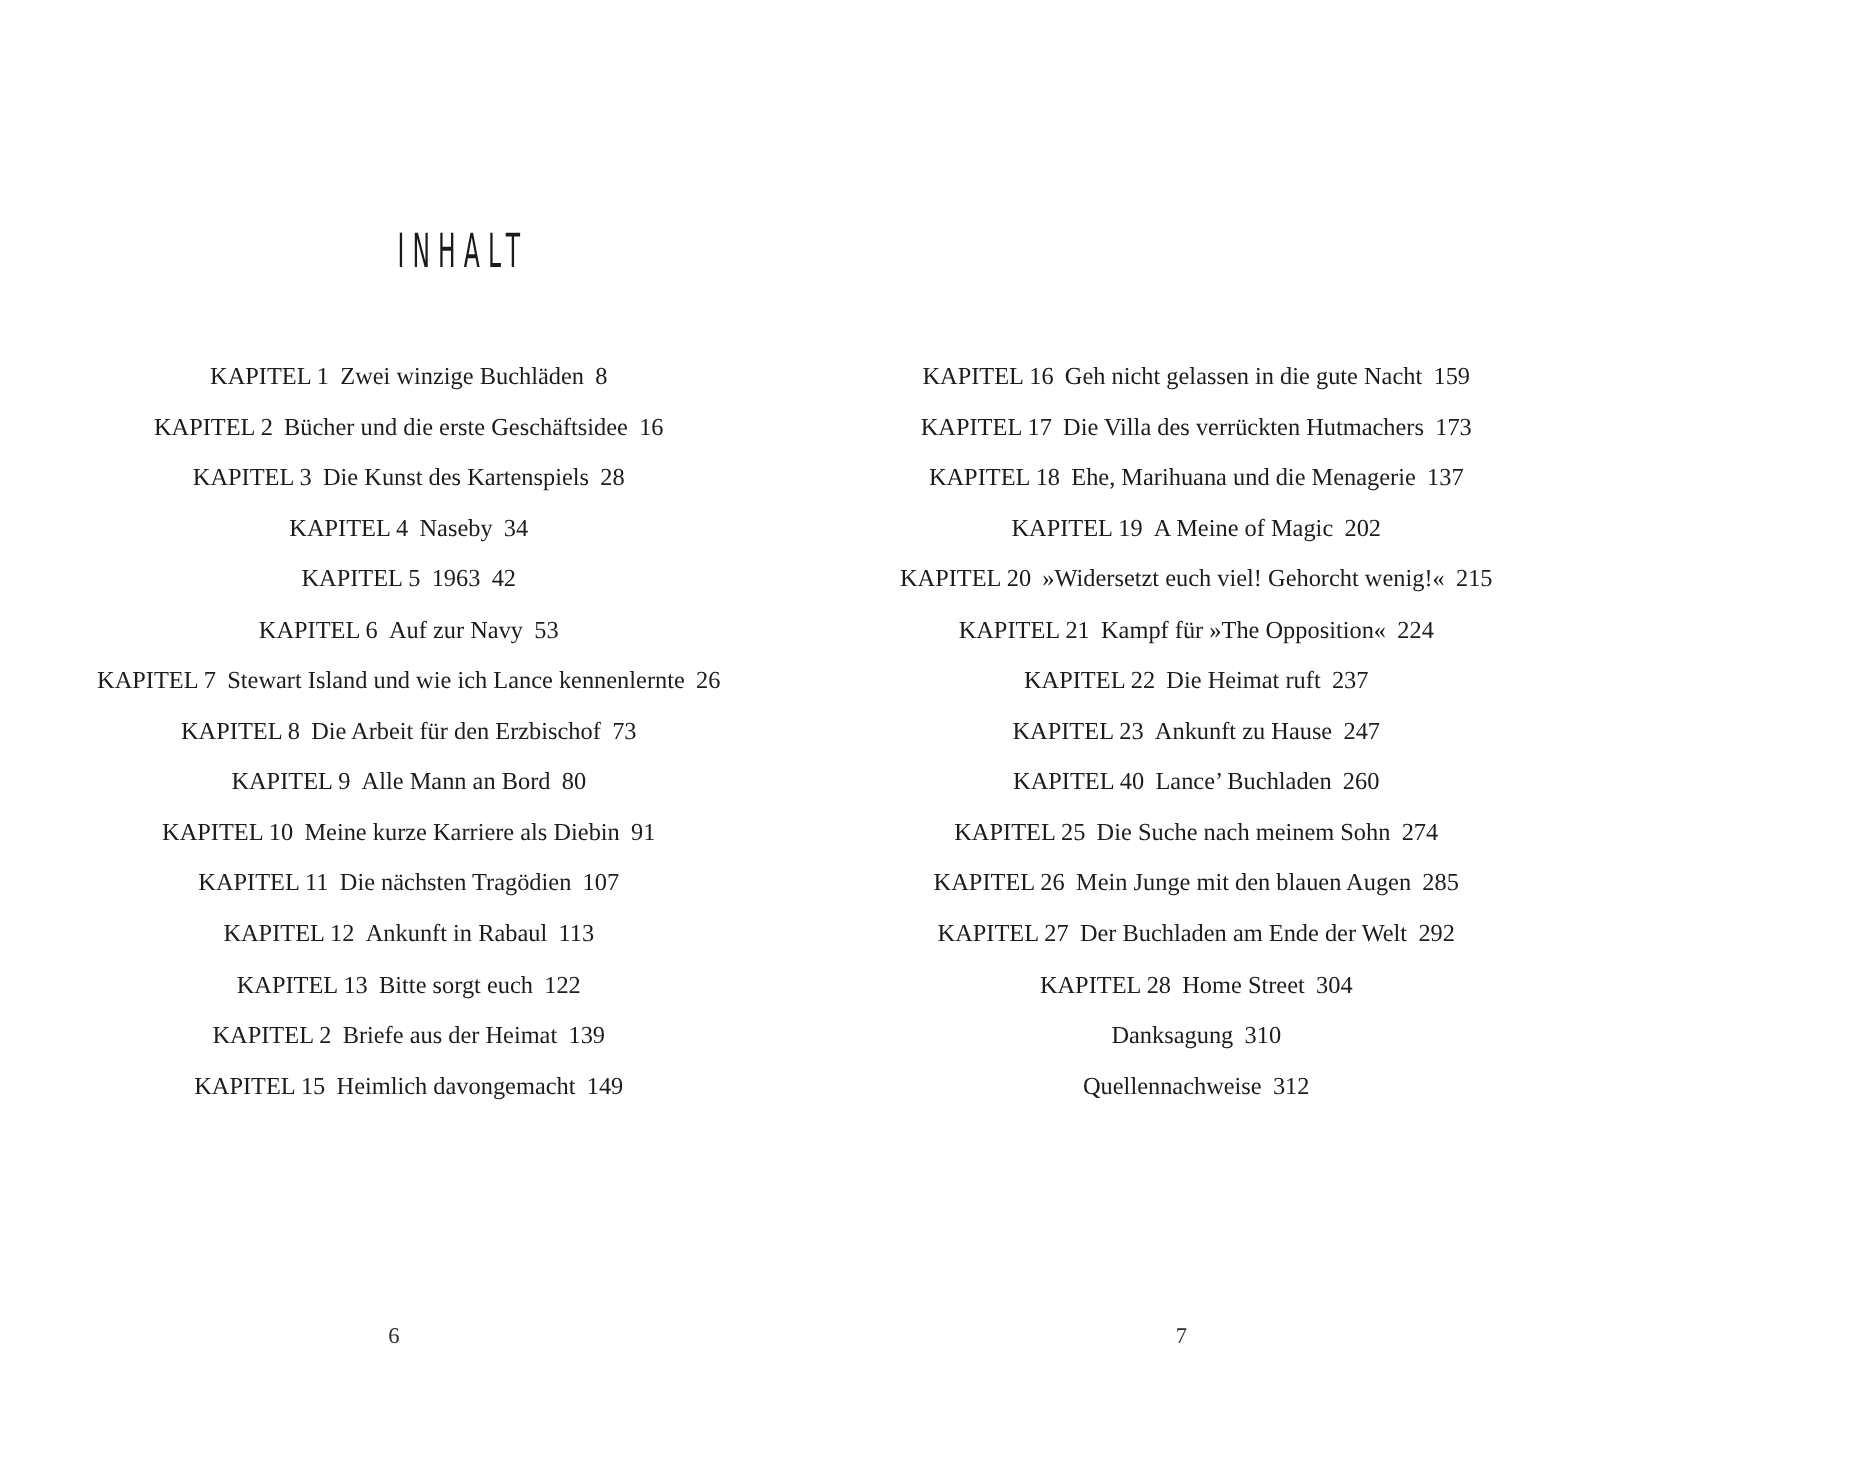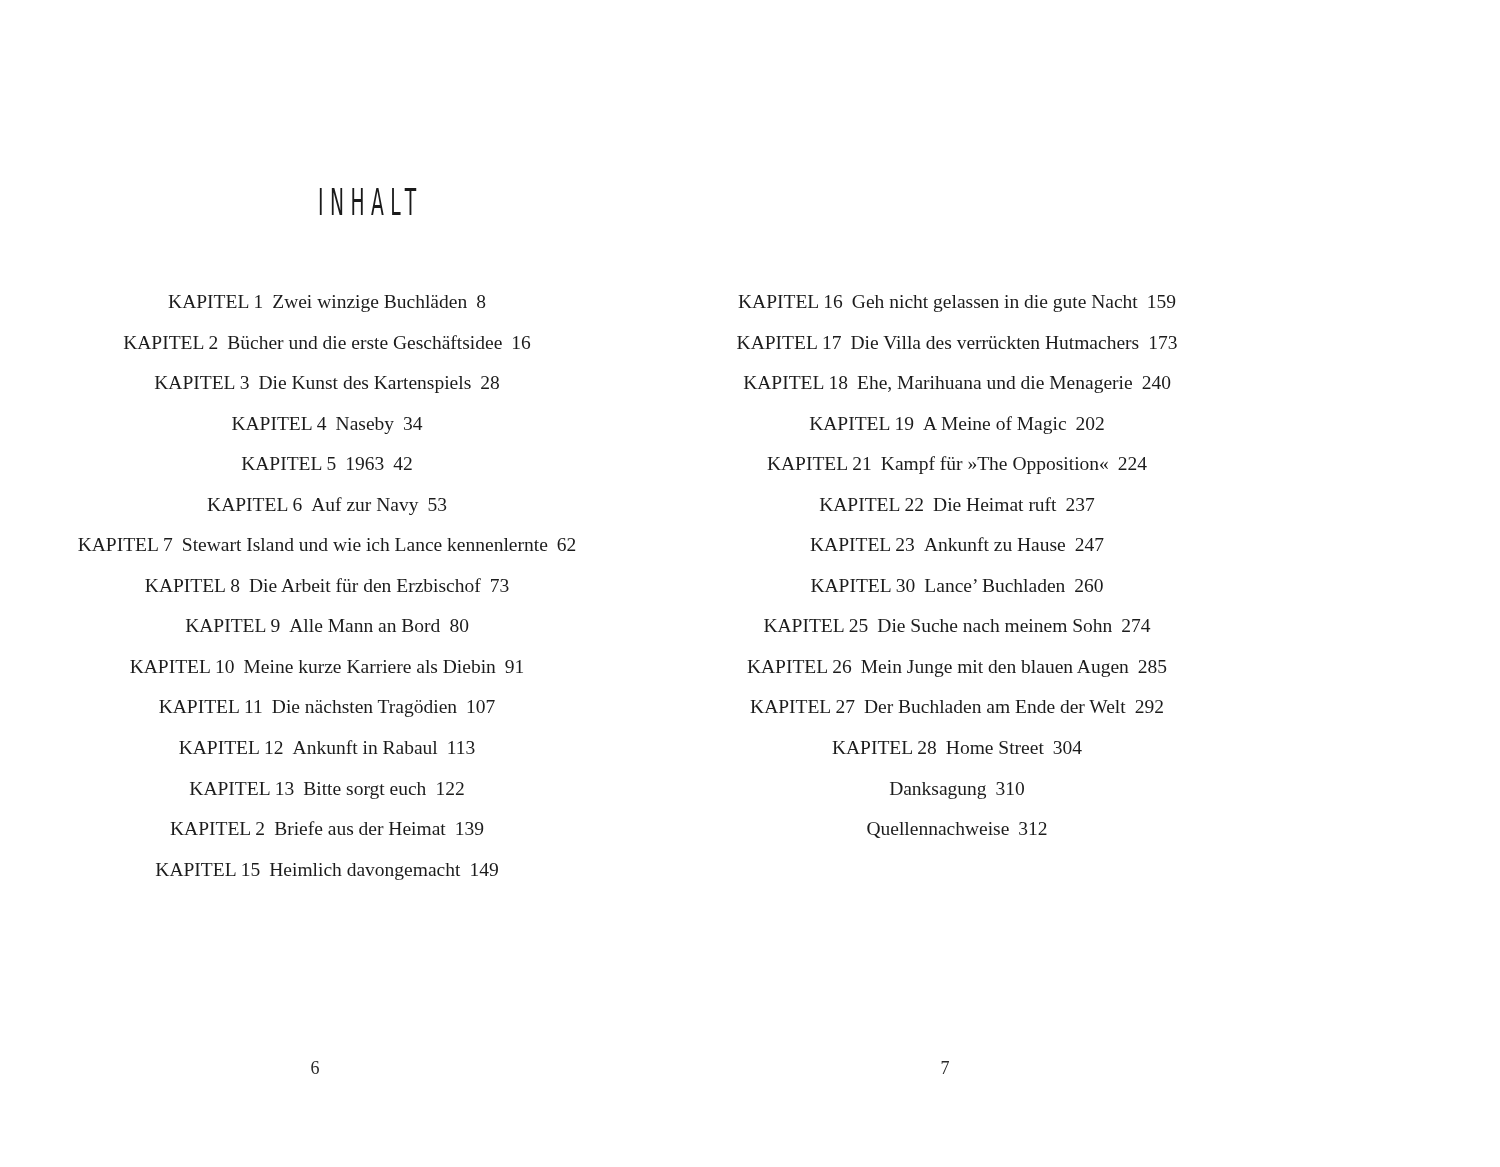--- a/index.html
+++ b/index.html
@@ -76,43 +76,44 @@
 
   <div class="page">
     <div class="book-title">INHALT</div>
     <div class="toc">
         <div class="toc-row"><span class="chap-label">KAPITEL 1</span><span class="chap-title">Zwei winzige Buchläden</span><span class="chap-page">8</span></div>
         <div class="toc-row"><span class="chap-label">KAPITEL 2</span><span class="chap-title">Bücher und die erste Geschäftsidee</span><span class="chap-page">16</span></div>
         <div class="toc-row"><span class="chap-label">KAPITEL 3</span><span class="chap-title">Die Kunst des Kartenspiels</span><span class="chap-page">28</span></div>
         <div class="toc-row"><span class="chap-label">KAPITEL 4</span><span class="chap-title">Naseby</span><span class="chap-page">34</span></div>
         <div class="toc-row"><span class="chap-label">KAPITEL 5</span><span class="chap-title">1963</span><span class="chap-page">42</span></div>
         <div class="toc-row"><span class="chap-label">KAPITEL 6</span><span class="chap-title">Auf zur Navy</span><span class="chap-page">53</span></div>
-        <div class="toc-row"><span class="chap-label">KAPITEL 7</span><span class="chap-title">Stewart Island und wie ich Lance kennenlernte</span><span class="chap-page">62</span></div>
+        <div class="toc-row"><span class="chap-label">KAPITEL 7</span><span class="chap-title">Stewart Island und wie ich Lance kennenlernte</span><span class="chap-page">26</span></div>
         <div class="toc-row"><span class="chap-label">KAPITEL 8</span><span class="chap-title">Die Arbeit für den Erzbischof</span><span class="chap-page">73</span></div>
         <div class="toc-row"><span class="chap-label">KAPITEL 9</span><span class="chap-title">Alle Mann an Bord</span><span class="chap-page">80</span></div>
         <div class="toc-row"><span class="chap-label">KAPITEL 10</span><span class="chap-title">Meine kurze Karriere als Diebin</span><span class="chap-page">91</span></div>
         <div class="toc-row"><span class="chap-label">KAPITEL 11</span><span class="chap-title">Die nächsten Tragödien</span><span class="chap-page">107</span></div>
         <div class="toc-row"><span class="chap-label">KAPITEL 12</span><span class="chap-title">Ankunft in Rabaul</span><span class="chap-page">113</span></div>
         <div class="toc-row"><span class="chap-label">KAPITEL 13</span><span class="chap-title">Bitte sorgt euch</span><span class="chap-page">122</span></div>
         <div class="toc-row"><span class="chap-label">KAPITEL 2</span><span class="chap-title">Briefe aus der Heimat</span><span class="chap-page">139</span></div>
         <div class="toc-row"><span class="chap-label">KAPITEL 15</span><span class="chap-title">Heimlich davongemacht</span><span class="chap-page">149</span></div>
       </div>
     <div class="page-number">6</div>
   </div>
 
   <div class="page">
     <div class="toc">
         <div class="toc-row"><span class="chap-label">KAPITEL 16</span><span class="chap-title">Geh nicht gelassen in die gute Nacht</span><span class="chap-page">159</span></div>
         <div class="toc-row"><span class="chap-label">KAPITEL 17</span><span class="chap-title">Die Villa des verrückten Hutmachers</span><span class="chap-page">173</span></div>
-        <div class="toc-row"><span class="chap-label">KAPITEL 18</span><span class="chap-title">Ehe, Marihuana und die Menagerie</span><span class="chap-page">240</span></div>
+        <div class="toc-row"><span class="chap-label">KAPITEL 18</span><span class="chap-title">Ehe, Marihuana und die Menagerie</span><span class="chap-page">137</span></div>
         <div class="toc-row"><span class="chap-label">KAPITEL 19</span><span class="chap-title">A Meine of Magic</span><span class="chap-page">202</span></div>
+        <div class="toc-row"><span class="chap-label">KAPITEL 20</span><span class="chap-title">»Widersetzt euch viel! Gehorcht wenig!«</span><span class="chap-page">215</span></div>
         <div class="toc-row"><span class="chap-label">KAPITEL 21</span><span class="chap-title">Kampf für »The Opposition«</span><span class="chap-page">224</span></div>
         <div class="toc-row"><span class="chap-label">KAPITEL 22</span><span class="chap-title">Die Heimat ruft</span><span class="chap-page">237</span></div>
         <div class="toc-row"><span class="chap-label">KAPITEL 23</span><span class="chap-title">Ankunft zu Hause</span><span class="chap-page">247</span></div>
-        <div class="toc-row"><span class="chap-label">KAPITEL 30</span><span class="chap-title">Lance’ Buchladen</span><span class="chap-page">260</span></div>
+        <div class="toc-row"><span class="chap-label">KAPITEL 40</span><span class="chap-title">Lance’ Buchladen</span><span class="chap-page">260</span></div>
         <div class="toc-row"><span class="chap-label">KAPITEL 25</span><span class="chap-title">Die Suche nach meinem Sohn</span><span class="chap-page">274</span></div>
         <div class="toc-row"><span class="chap-label">KAPITEL 26</span><span class="chap-title">Mein Junge mit den blauen Augen</span><span class="chap-page">285</span></div>
         <div class="toc-row"><span class="chap-label">KAPITEL 27</span><span class="chap-title">Der Buchladen am Ende der Welt</span><span class="chap-page">292</span></div>
         <div class="toc-row"><span class="chap-label">KAPITEL 28</span><span class="chap-title">Home Street</span><span class="chap-page">304</span></div>
         <div class="toc-row"><span class="chap-title">Danksagung</span><span class="chap-page">310</span></div>
         <div class="toc-row"><span class="chap-title">Quellennachweise</span><span class="chap-page">312</span></div>
       </div>
     <div class="page-number">7</div>
   </div>
 

